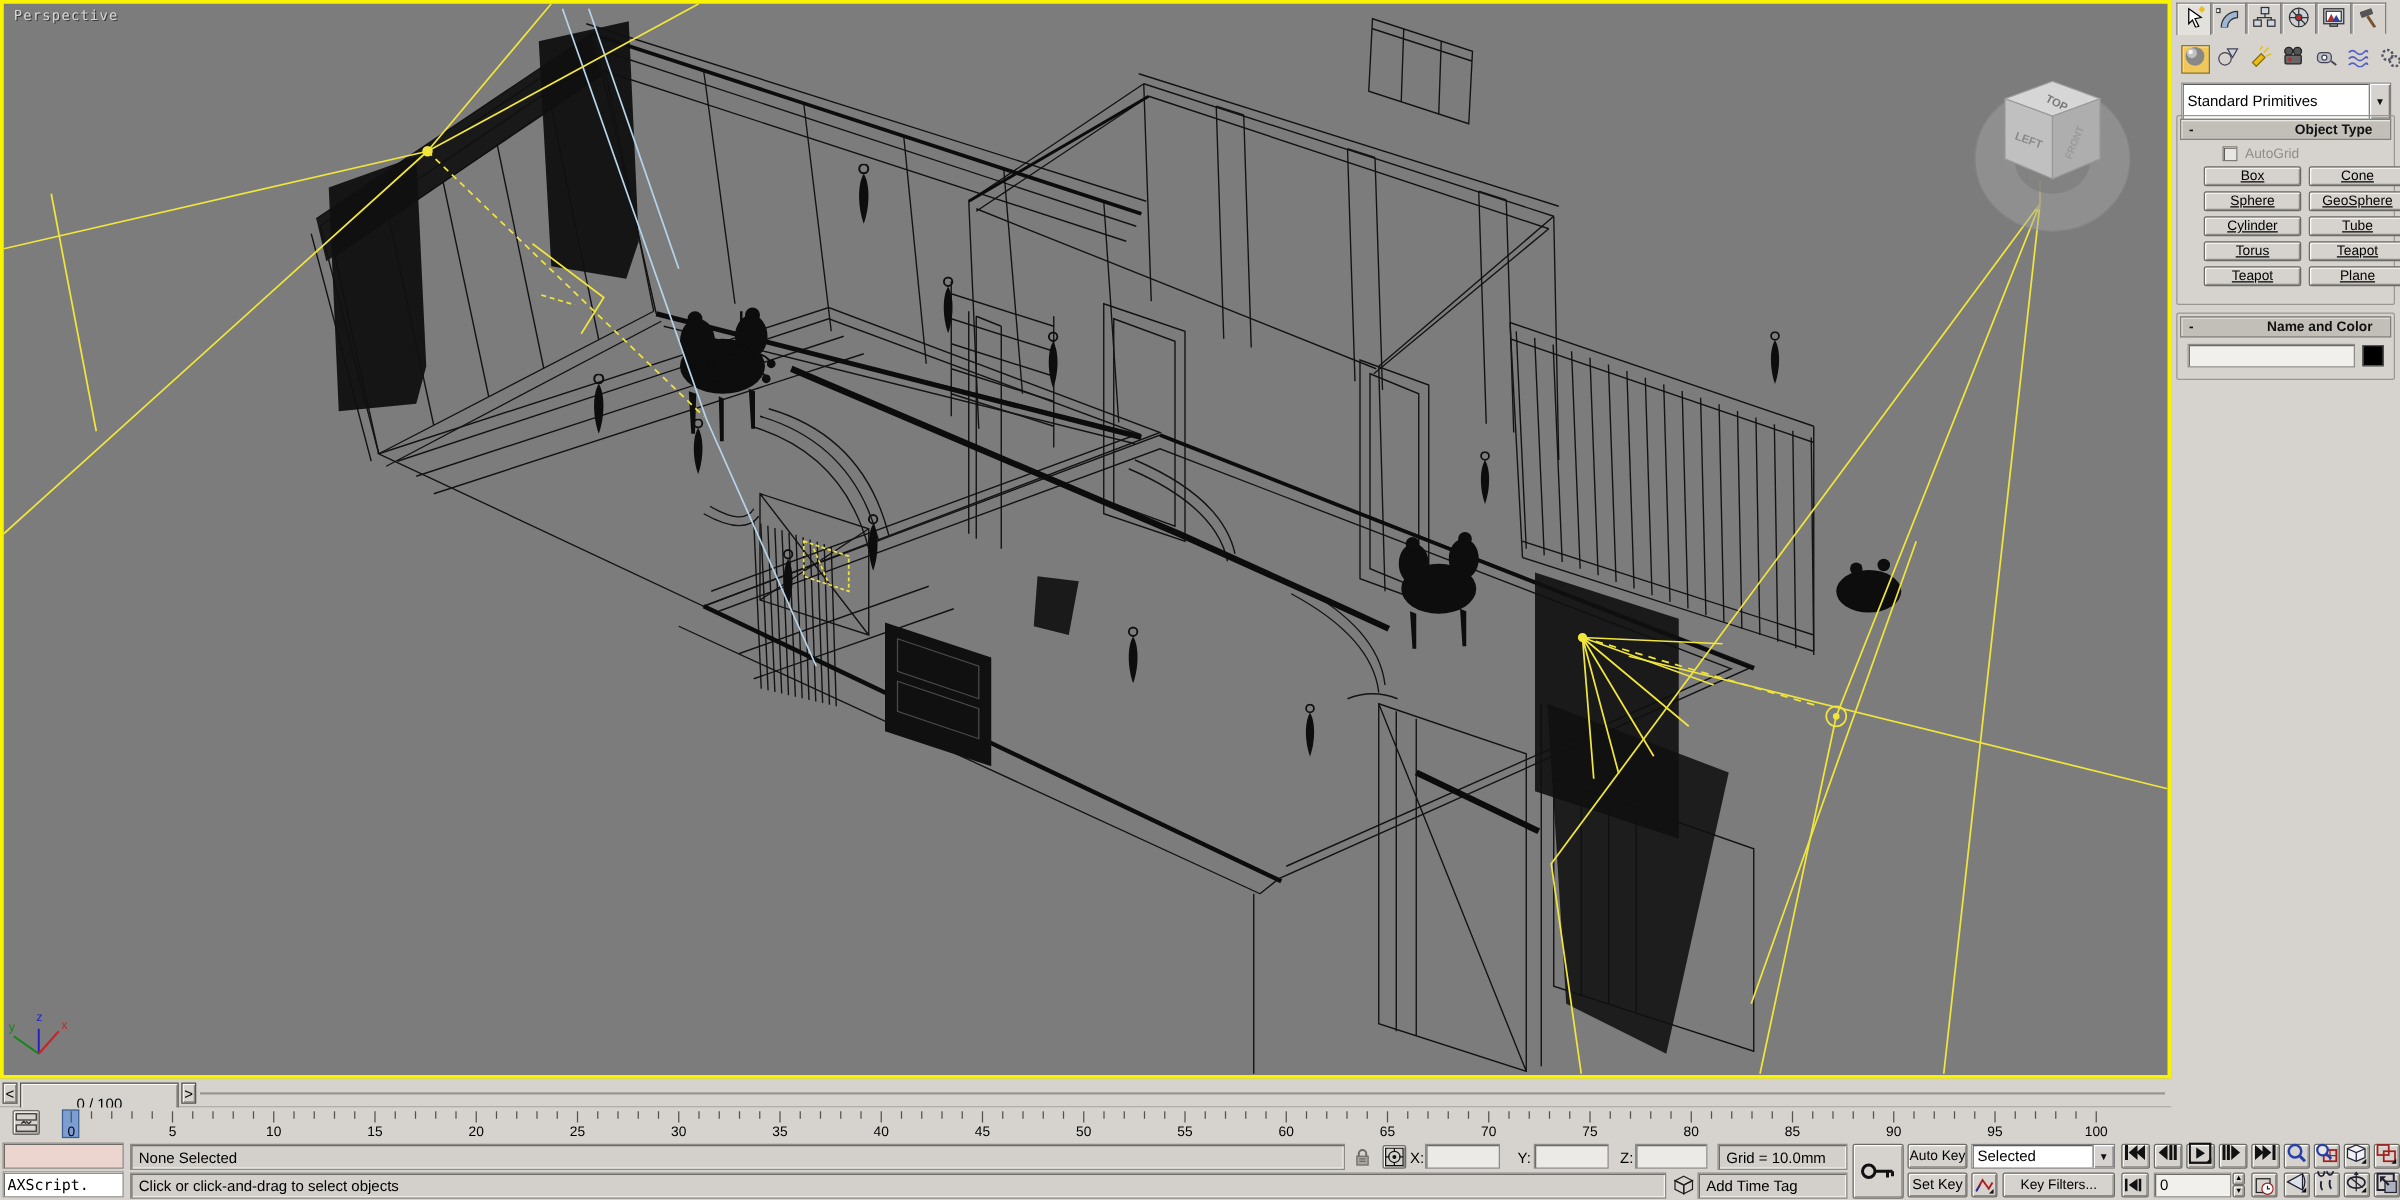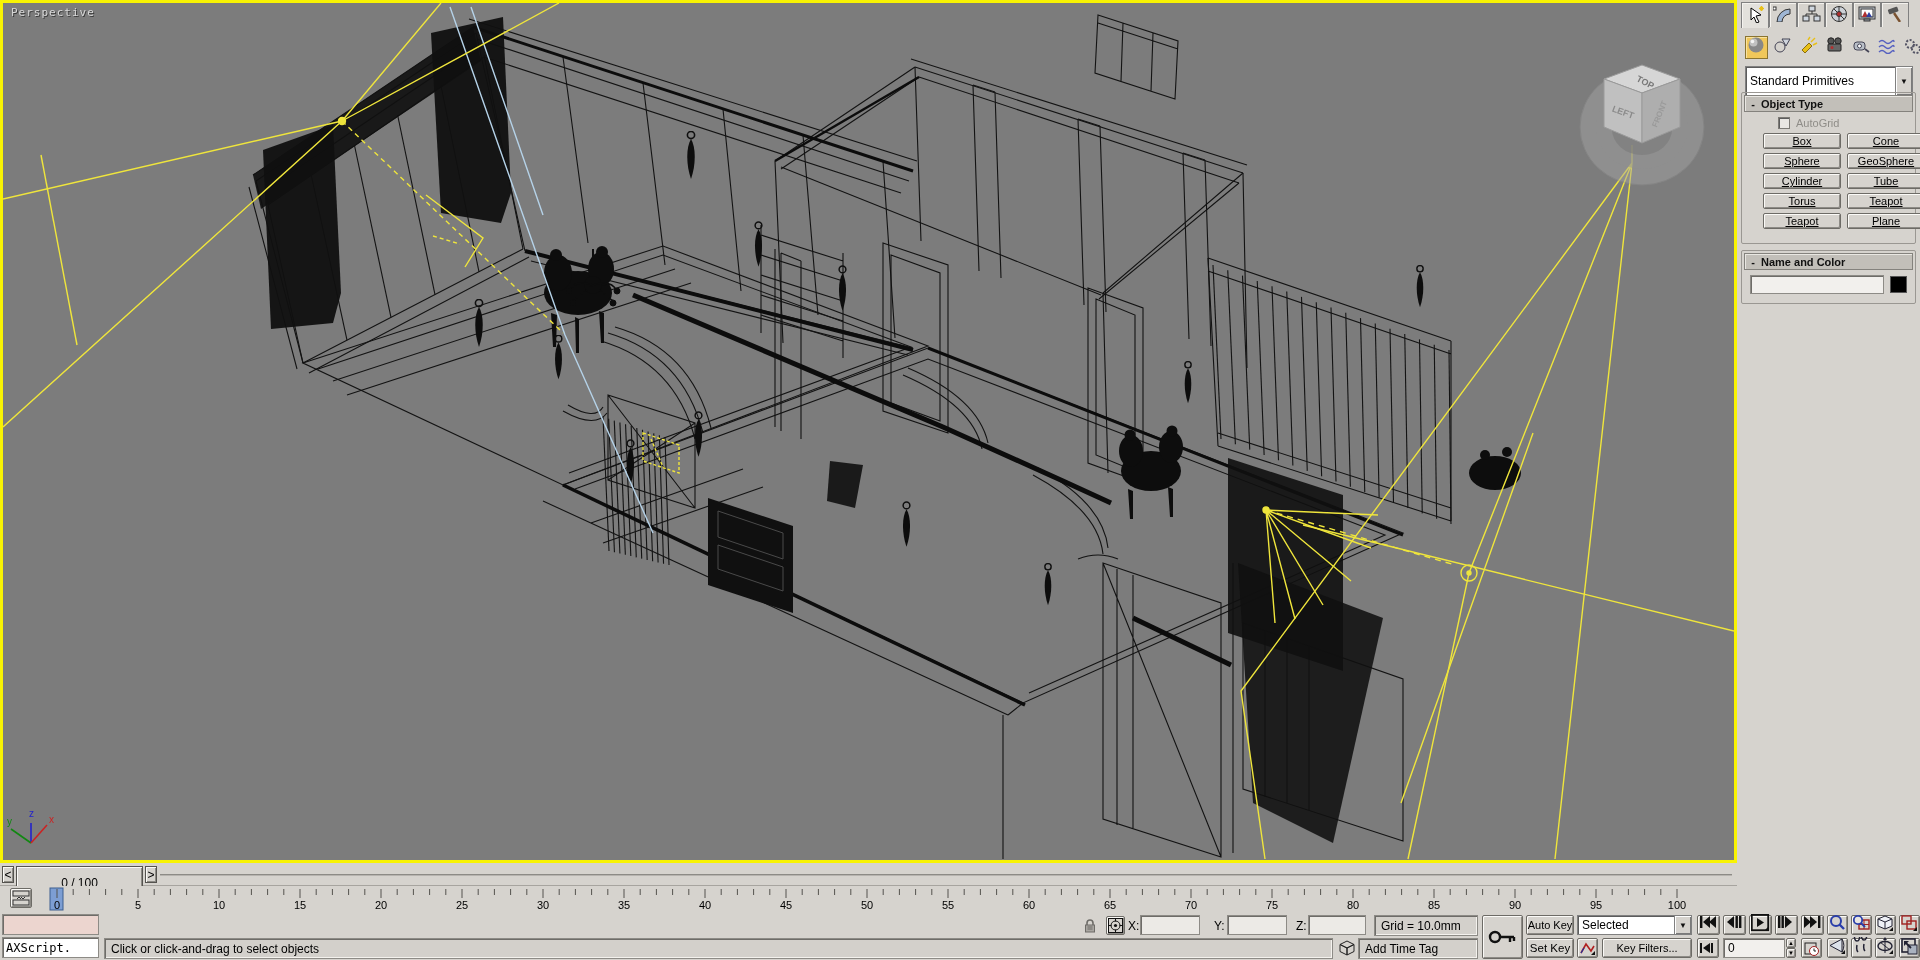--- a/index.html
+++ b/index.html
@@ -27,21 +27,21 @@
               box-shadow: inset 1px 1px 0 #5c5c5c; display:flex; align-items:center;
               font-size:12px; color:#000; padding-left:4px; }
   .ddarrow { margin-left:auto; width:17px; height:100%; background:#d6d3ce;
              border-left:1px solid #808080; box-shadow: inset 1px 1px 0 #fff, inset -1px -1px 0 #7a7a7a;
              display:flex; align-items:center; justify-content:center; font-size:8px; color:#111; }
   .rollout { border:1px solid #9a9792; border-radius:2px; }
   .rollhead { height:17px; background:#c2bfb9; border:1px solid #84827d;
               box-shadow: inset 1px 1px 0 #e9e7e2; margin:2px;
               display:flex; align-items:center; font-size:11px; font-weight:bold; color:#111; }
   .rollhead .minus { width:16px; text-align:center; }
-  .rollhead .rtitle { flex:1; text-align:left; padding-right:14px; }
+  .rollhead .rtitle { flex:1; text-align:right; padding-right:14px; }
   .maxbtn { background:#d6d3ce; border:1px solid #6d6b66; border-radius:2px;
             box-shadow: inset 1px 1px 0 #fbfaf7, inset -1px -1px 0 #8d8b86;
             font-size:11px; color:#000; display:flex; align-items:center; justify-content:center; }
   #objbtns { left:26px; top:133px; width:163px; display:grid;
              grid-template-columns:78px 78px; grid-gap:4px 6px;text-decoration:underline; }
   #objbtns .maxbtn { height:16px; }
   .chk { width:12px; height:12px; background:#e9e7e3; border:1px solid #7d7b76;
          box-shadow: inset 1px 1px 0 #5c5c5c; }
   .graytext { color:#8f8d88; font-size:11px; }
   
@@ -553,20 +553,23 @@
   </div>
 </div>
 
 <div id="statusbar" class="abs">
 
   <div class="abs" style="left:2px; top:2px; width:97px; height:21px; background:#ecd5cf; border:1px solid #8d8b86; box-shadow:inset 1px 1px 0 #6e6c68;"></div>
   <div class="abs" style="left:2px; top:25px; width:97px; height:21px; background:#ffffff; border:1px solid #8d8b86; box-shadow:inset 1px 1px 0 #6e6c68; display:flex; align-items:center; padding-left:3px;">
     <span style="font:12px 'DejaVu Sans Mono', monospace; color:#000;">AXScript.</span>
   </div>
 
+  <div class="sunken abs" style="left:104px; top:3px; width:972px; height:21px;">
+    <span>None Selected</span>
+    </div>
   <div class="sunken abs" style="left:104px; top:26px; width:1229px; height:21px;">
     <span>Click or click-and-drag to select objects</span>
     </div>
 
   <div class="abs" style="left:1083px; top:7px;">
     <svg width="14" height="15">
       <path d="M4,6 v-2 a3,3 0 0 1 6,0 v2" fill="none" stroke="#6e6c68" stroke-width="1.6"></path>
       <rect x="2.5" y="6" width="9" height="7" fill="#a8a5a0" stroke="#6e6c68"></rect>
       <path d="M4.5,8 h5 M4.5,10 h5" stroke="#6e6c68"></path>
     </svg>

